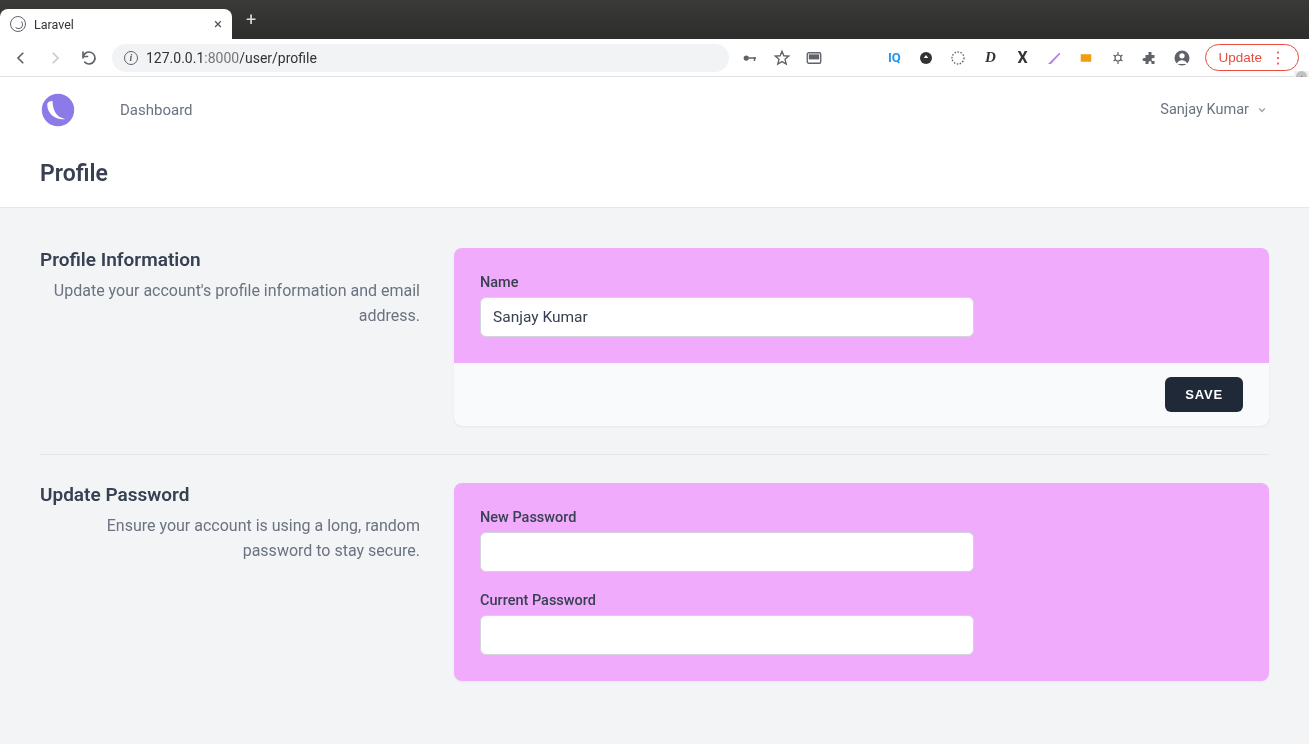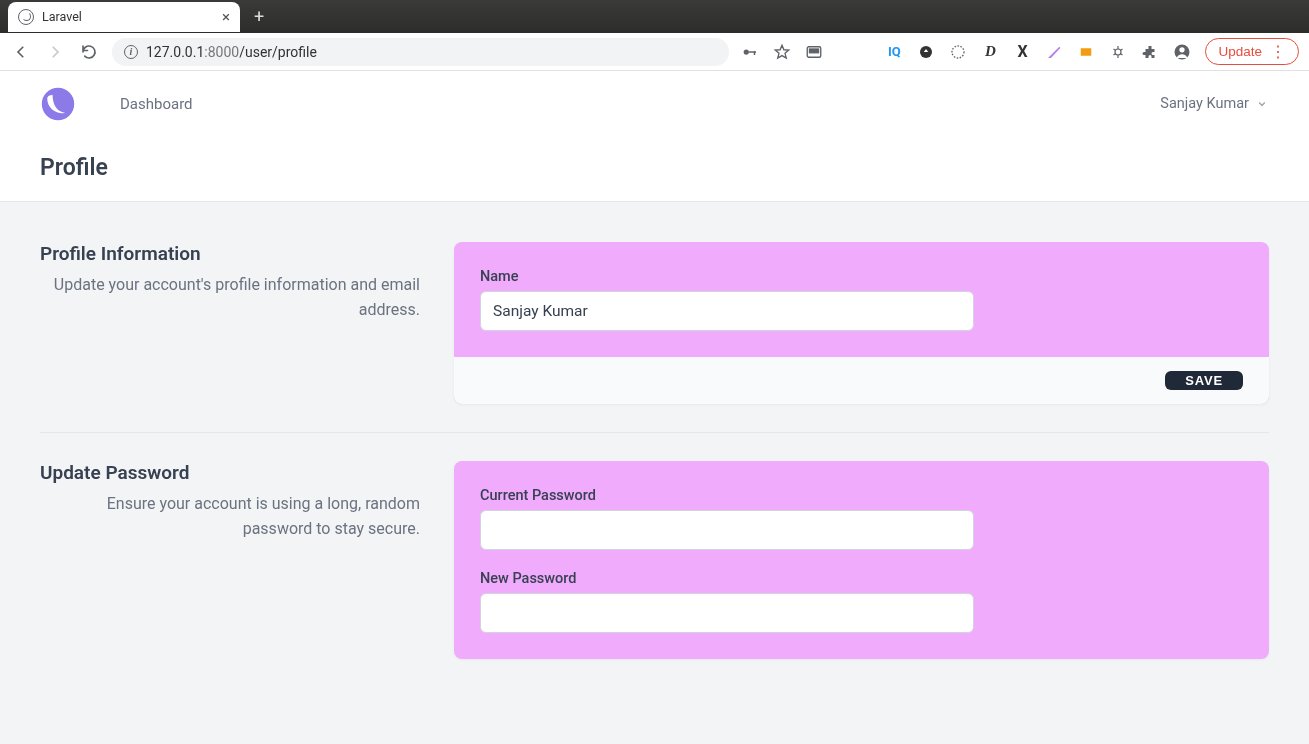--- a/index.html
+++ b/index.html
@@ -1,19 +1,19 @@
 <!DOCTYPE html>
 <html><head>
 <meta charset="utf-8">
 <style>
 * { margin: 0; padding: 0; box-sizing: border-box; }
 body { font-family: -apple-system, BlinkMacSystemFont, "Segoe UI", Roboto, sans-serif; background: #fff; width: 1309px; height: 744px; overflow: hidden; position: relative; }
 
 
-.browser-chrome { background: linear-gradient(#3a3a38, #2d2d2b); height: 33px; display: flex; align-items: center; padding-left: 8px; }
+.browser-chrome { background: linear-gradient(#3a3a38, #2d2d2b); height: 39px; display: flex; align-items: flex-end; }
 .tab { background: #fff; height: 30px; width: 232px; display: flex; align-items: center; padding: 0 10px; border-radius: 8px 8px 0 0; gap: 8px; }
 .tab-favicon { width: 16px; height: 16px; border-radius: 50%; border: 1.5px solid #5f6368; display: flex; align-items: center; justify-content: center; }
 .tab-favicon::after { content: ""; width: 7px; height: 7px; border: 1.5px solid #5f6368; border-radius: 50%; border-top-color: transparent; border-left-color: transparent; }
 .tab-title { font-size: 12.5px; color: #333; flex: 1; }
 .tab-close { font-size: 15px; color: #555; cursor: pointer; }
 .new-tab { color: #ddd; font-size: 18px; padding: 0 14px; align-self: center; cursor: pointer; }
 
 .toolbar { background: #fff; height: 38px; display: flex; align-items: center; padding: 0 10px; gap: 12px; border-bottom: 1px solid #e0e0e0; }
 .nav-btn { width: 22px; height: 22px; display: flex; align-items: center; justify-content: center; cursor: pointer; }
 .nav-btn.disabled { opacity: 0.35; }
@@ -47,21 +47,21 @@
 .section + .divider { border: none; border-top: 1px solid #e5e7eb; margin: 28px 0; }
 .section-left h2 { font-size: 19px; font-weight: 600; color: #374151; margin-bottom: 8px; }
 .section-left p { font-size: 16px; color: #6b7280; line-height: 1.55; text-align: right; }
 .card { background: #f0abfc; border-radius: 8px; box-shadow: 0 1px 3px rgba(0,0,0,0.05); overflow: hidden; }
 .card-body { padding: 26px; }
 .form-group { margin-bottom: 20px; }
 .form-group:last-child { margin-bottom: 0; }
 .form-label { display: block; font-size: 14.5px; color: #374151; font-weight: 500; margin-bottom: 6px; }
 .form-input { width: 494px; max-width: 100%; border: 1px solid #d1d5db; border-radius: 6px; padding: 10px 12px; font-size: 15.5px; color: #374151; font-family: inherit; }
 .card-footer { background: #f9fafb; padding: 14px 26px; display: flex; justify-content: flex-end; }
-.btn-save { background: #1f2937; color: #fff; border: none; border-radius: 6px; padding: 2px 20px; font-size: 13px; font-weight: 600; letter-spacing: 0.8px; cursor: pointer; }
+.btn-save { background: #1f2937; color: #fff; border: none; border-radius: 6px; padding: 10px 20px; font-size: 13px; font-weight: 600; letter-spacing: 0.8px; cursor: pointer; }
 
 
 .scrollbar-track { position: absolute; right: 0; top: 71px; width: 15px; bottom: 0; background: #f1f1f1; }
 .scrollbar-thumb { position: absolute; left: 2px; right: 2px; top: 0; height: 220px; background: #c1c1c1; border-radius: 6px; }
 .scroll-arrow-up { position: absolute; right: 3px; top: 73px; font-size: 9px; color: #555; }
 .scroll-arrow-down { position: absolute; right: 3px; bottom: 2px; font-size: 9px; color: #555; }
 </style>
 </head>
 <body>
 
@@ -213,25 +213,25 @@
     <hr class="divider">
 
     <div class="section">
       <div class="section-left">
         <h2>Update Password</h2>
         <p>Ensure your account is using a long, random password to stay secure.</p>
       </div>
       <div class="card">
         <div class="card-body">
           <div class="form-group">
+            <label class="form-label">New Password</label>
+            <input class="form-input" type="password" style="">
+          </div>
+          <div class="form-group">
             <label class="form-label">Current Password</label>
             <input class="form-input" type="password" style="">
           </div>
-          <div class="form-group">
-            <label class="form-label">New Password</label>
-            <input class="form-input" type="password" style="">
-          </div>
         </div>
       </div>
     </div>
 
   </div>
 </div>
 
 </body></html>

